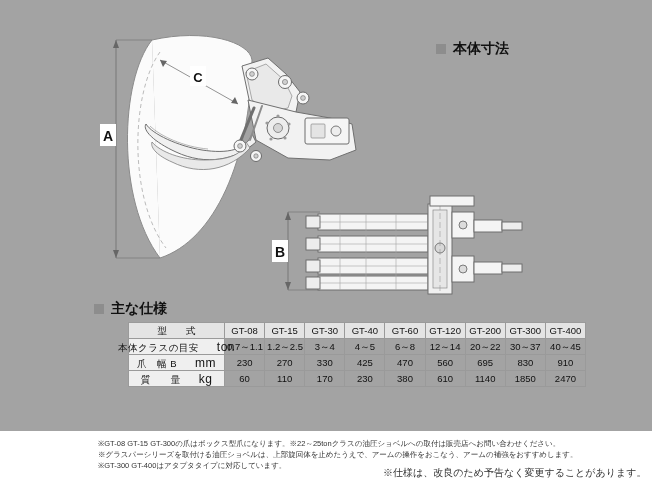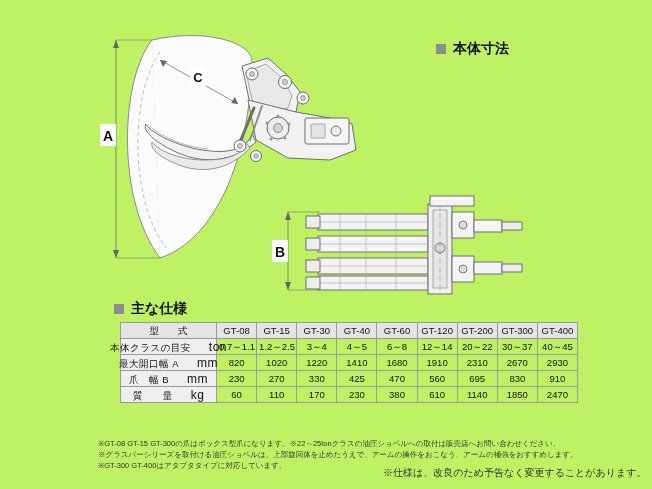--- a/index.html
+++ b/index.html
@@ -10,22 +10,22 @@
   body {
     width: 652px;
     height: 489px;
     font-family: "Liberation Sans", sans-serif;
     color: #222;
     overflow: hidden;
   }
   .page {
     position: relative;
     width: 652px;
-    height: 489px;
-    background: #bef264;
+    height: 431px;
+    background: #a3a3a3;
   }
   
   .top-section {
     position: relative;
     height: 300px;
   }
   .section-head {
     display: flex;
     align-items: center;
     gap: 7px;
@@ -39,37 +39,37 @@
     background: #8d8d8d;
     display: inline-block;
   }
   .head-dim {
     position: absolute;
     left: 436px;
     top: 40px;
   }
   .head-spec {
     position: absolute;
-    left: 114px;
+    left: 94px;
     top: 300px;
   }
 
   
   .drawing {
     position: absolute;
     left: 0;
     top: 0;
     width: 652px;
     height: 300px;
   }
 
   
   .spec-table-wrap {
     position: absolute;
-    left: 100px;
+    left: 108px;
     top: 322px;
     width: 458px;
     padding-left: 20px;
   }
   table.spec {
     border-collapse: collapse;
     width: 458px;
     table-layout: fixed;
     font-size: 9.5px;
     color: #111;
@@ -297,37 +297,20 @@
           </th>
           <td>0.7～1.1</td>
           <td>1.2～2.5</td>
           <td>3～4</td>
           <td>4～5</td>
           <td>6～8</td>
           <td>12～14</td>
           <td>20～22</td>
           <td>30～37</td>
           <td>40～45</td>
-        </tr>
-        <tr>
-          <th>
-            <span class="rowlabel">
-              <span>最大開口幅 A</span>
-              <span class="unit">mm</span>
-            </span>
-          </th>
-          <td>820</td>
-          <td>1020</td>
-          <td>1220</td>
-          <td>1410</td>
-          <td>1680</td>
-          <td>1910</td>
-          <td>2310</td>
-          <td>2670</td>
-          <td>2930</td>
         </tr>
         <tr>
           <th>
             <span class="rowlabel">
               <span>爪　幅 B</span>
               <span class="unit">mm</span>
             </span>
           </th>
           <td>230</td>
           <td>270</td>

